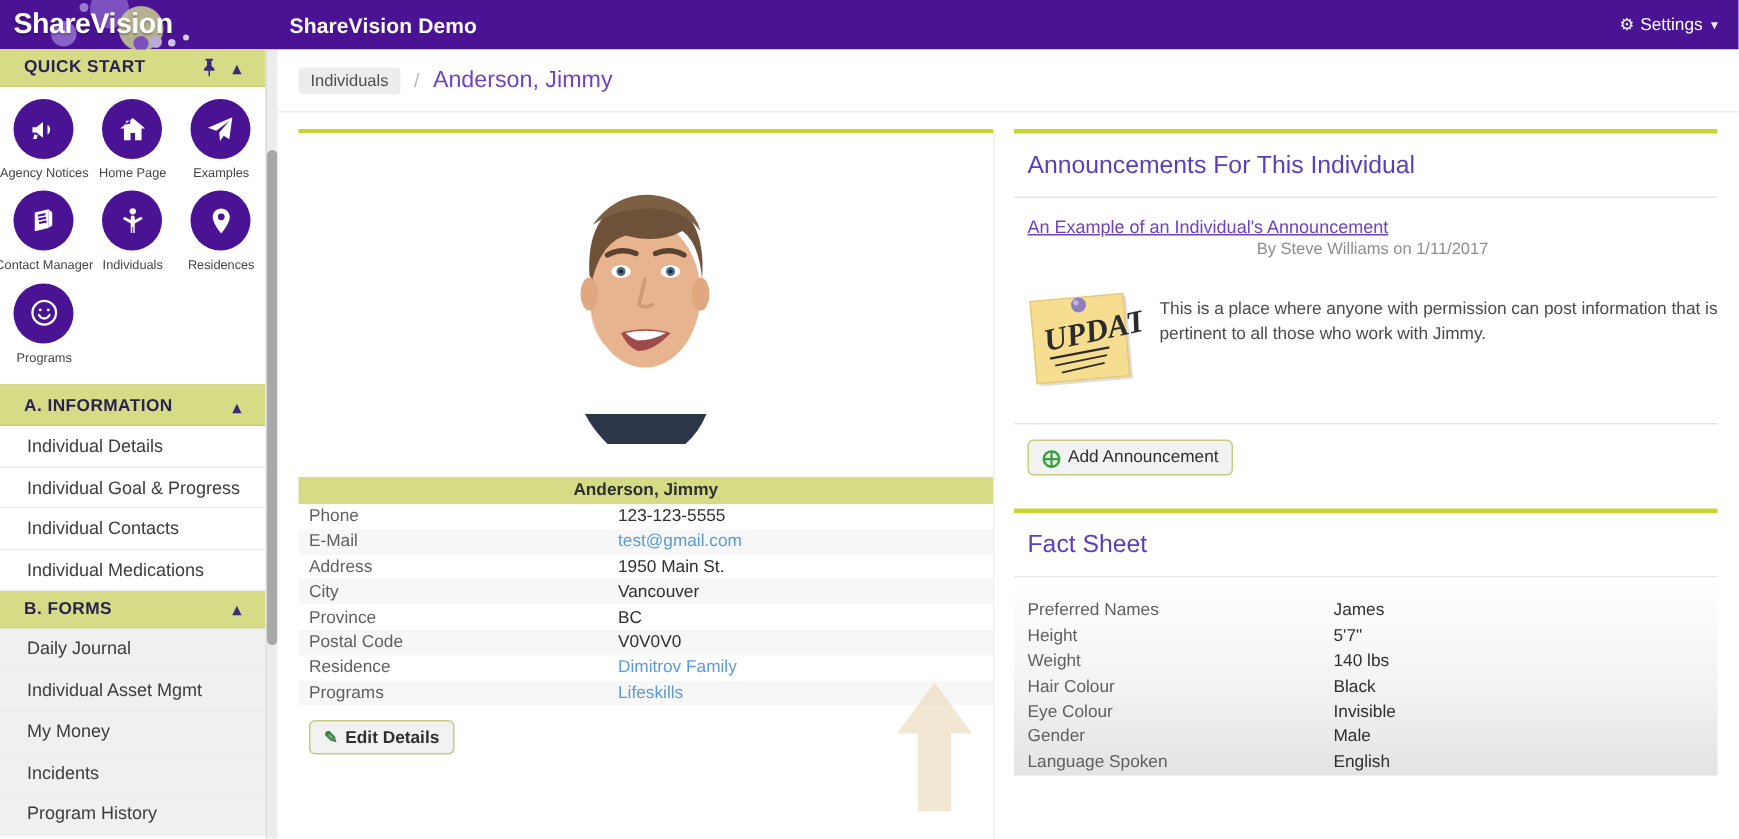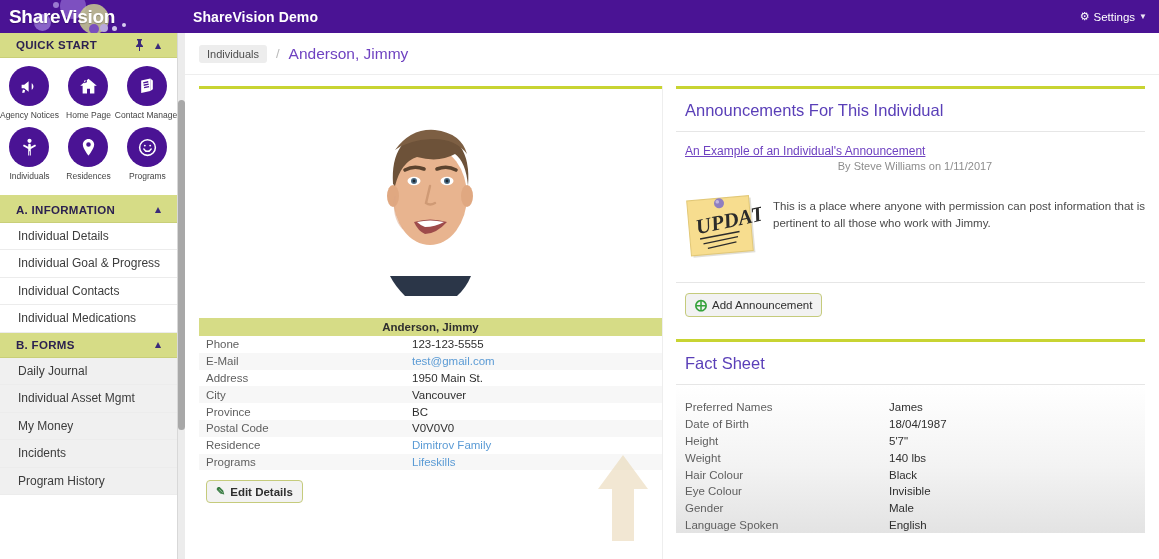--- a/index.html
+++ b/index.html
@@ -293,20 +293,28 @@
 
     <div class="qs-item">
       <div class="qs-circle">
         <svg width="21" height="21" viewBox="0 0 24 24" fill="#fff">
           <path d="M12 3L2.5 11h2.8v9h5v-5.5h3.4V20h5v-9h2.8L12 3zm-5 2.2h3.2v2L7 8.2V5.2z"></path>
         </svg>
       </div>
       <div class="qs-label">Home Page</div>
     </div>
 
+    <div class="qs-item">
+      <div class="qs-circle">
+        <svg width="20" height="20" viewBox="0 0 24 24" fill="#fff">
+          <path d="M21.5 2.5L2 11l6.6 2.3L19 5.5l-8 9.3.6 6.7 3-4.2 4.4 2.9z"></path>
+        </svg>
+      </div>
+      <div class="qs-label">Examples</div>
+    </div>
 
     <div class="qs-item">
       <div class="qs-circle">
         <svg width="20" height="20" viewBox="0 0 24 24" fill="none" stroke="#fff" stroke-width="1.7">
           <path d="M5 5.5l11-2.5v15L5 20.5z" fill="#fff" stroke="none"></path>
           <path d="M7.5 8.2l6-1.3M8 11.1l6-1.3M8.5 14l6-1.3" stroke="#4a1394"></path>
           <path d="M16 3v15l3-2V5.5z" fill="#fff" stroke="none"></path>
         </svg>
       </div>
       <div class="qs-label">Contact Manager</div>
@@ -517,24 +525,20 @@
 
       <div class="accent-bar"></div>
       <div class="panel-title">Fact Sheet</div>
 
       <div class="fact-wrap">
         <div class="fact-row">
           <span class="fact-k">Preferred Names</span>
           <span class="fact-v">James</span>
         </div>
         <div class="fact-row">
-          <span class="fact-k">Date of Birth</span>
-          <span class="fact-v">18/04/1987</span>
-        </div>
-        <div class="fact-row">
           <span class="fact-k">Height</span>
           <span class="fact-v">5'7"</span>
         </div>
         <div class="fact-row">
           <span class="fact-k">Weight</span>
           <span class="fact-v">140 lbs</span>
         </div>
         <div class="fact-row">
           <span class="fact-k">Hair Colour</span>
           <span class="fact-v">Black</span>

